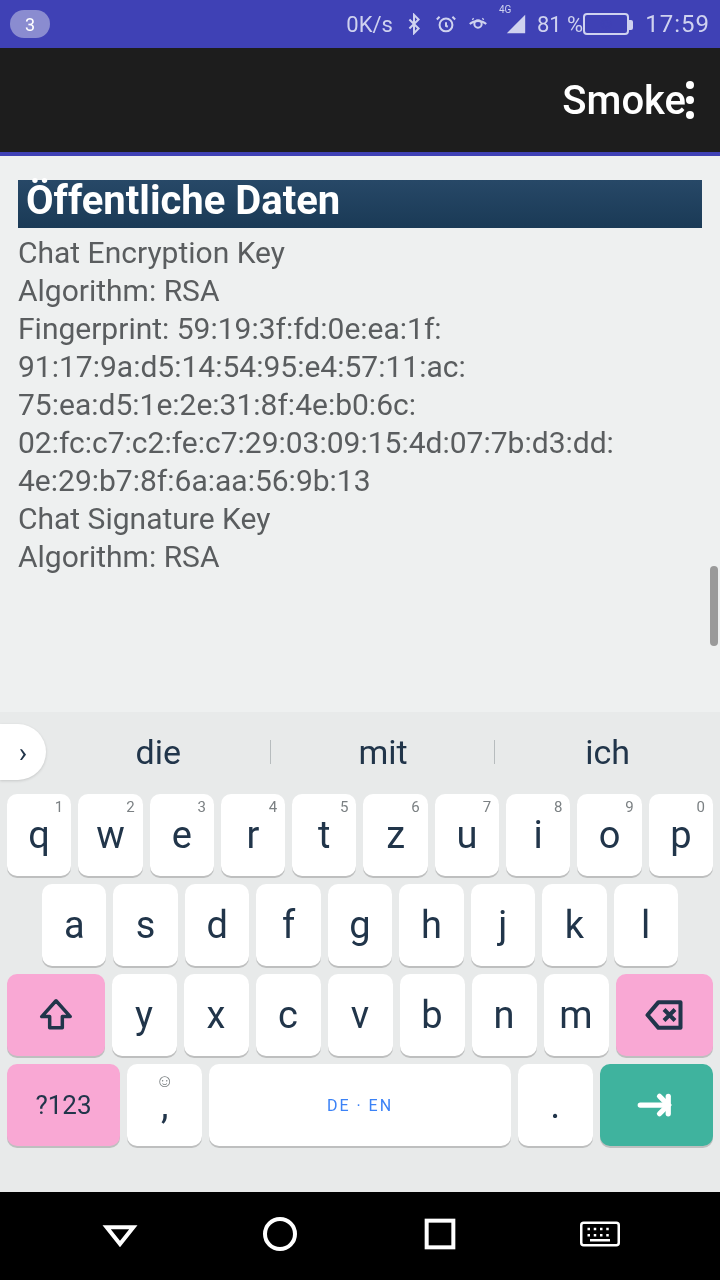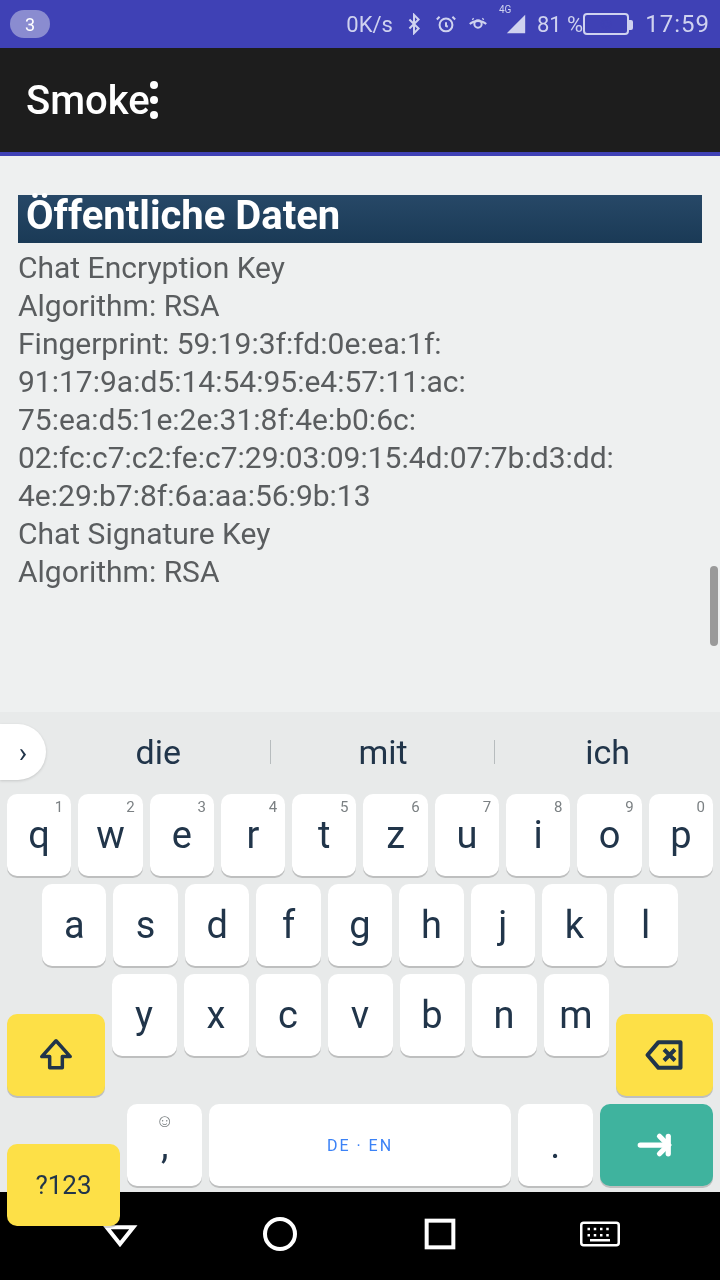--- a/index.html
+++ b/index.html
@@ -43,29 +43,29 @@
 
   
   .app-bar {
     height: 108px;
     background: #1d1d1d;
     color: #fff;
     display: flex;
     align-items: center;
     padding: 12px 26px;
     border-bottom: 4px solid #3f41b5;
-    justify-content: flex-start;
+    justify-content: flex-end;
   }
   .app-bar .title { font-size: 40px; font-weight: 500; }
   .app-bar .dots { width: 8px; display:flex; flex-direction:column; gap:7px;}
   .app-bar .dots span{width:8px;height:8px;background:#fff;border-radius:50%;}
 
   
   .content {
-    padding: 39px 18px 0 18px;
+    padding: 24px 18px 0 18px;
     height: 556px;
     position: relative;
     background:#eef0f0;
     color:#5a5d5f;
     font-size:30px;
     line-height:38px;
   }
   .section-header{
     background: linear-gradient(#274867,#1a3a56);
     color:#fff;
@@ -112,21 +112,21 @@
     flex:1;
     background:#fff;
     border-radius:10px;
     box-shadow:0 2px 0 rgba(0,0,0,.18);
     height:82px;
     display:flex;align-items:center;justify-content:center;
     font-size:38px;color:#21354a;
     position:relative;
   }
   .key .sup{position:absolute;top:4px;right:8px;font-size:15px;color:#7b8083;}
-  .key.func{background:#fde047;margin-top:40px;}
+  .key.func{background:#f9a8d4;}
   .key.wide15{flex:1.5;}
   .key.space{flex:4;font-size:16px;color:#3b82f6;letter-spacing:2px;text-align:right;}
   .key.enter{background:#3fb39e;color:#fff;flex:1.5;}
   .key.enter svg{width:42px;height:42px;}
   .key.bksp svg{width:44px;height:44px;}
   .key.shift svg{width:38px;height:38px;}
   .key.symnum{font-size:26px;}
   .key.comma .emo{position:absolute;top:6px;font-size:18px;color:#7b8083;}
   .key.period{flex:1;}
 

